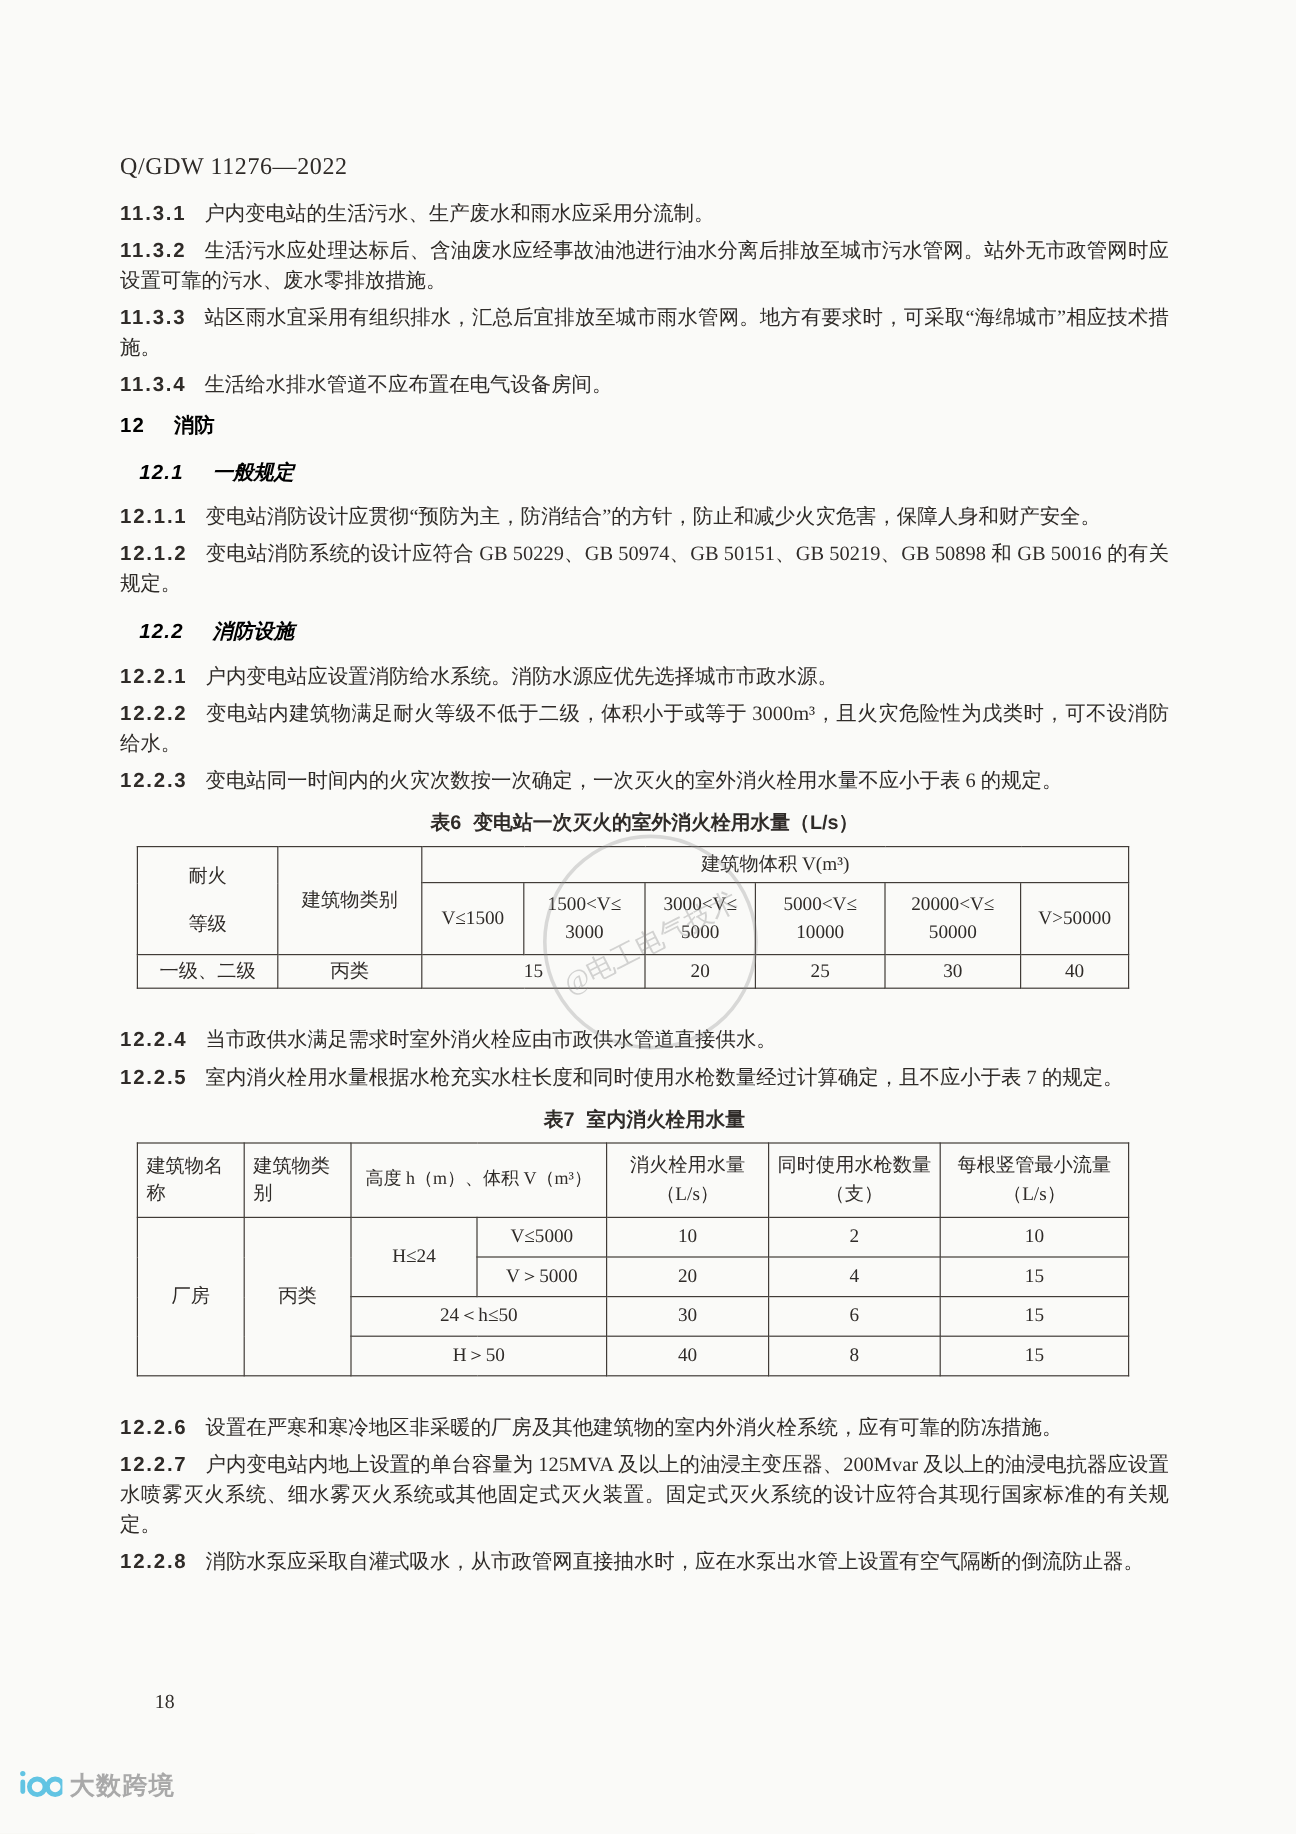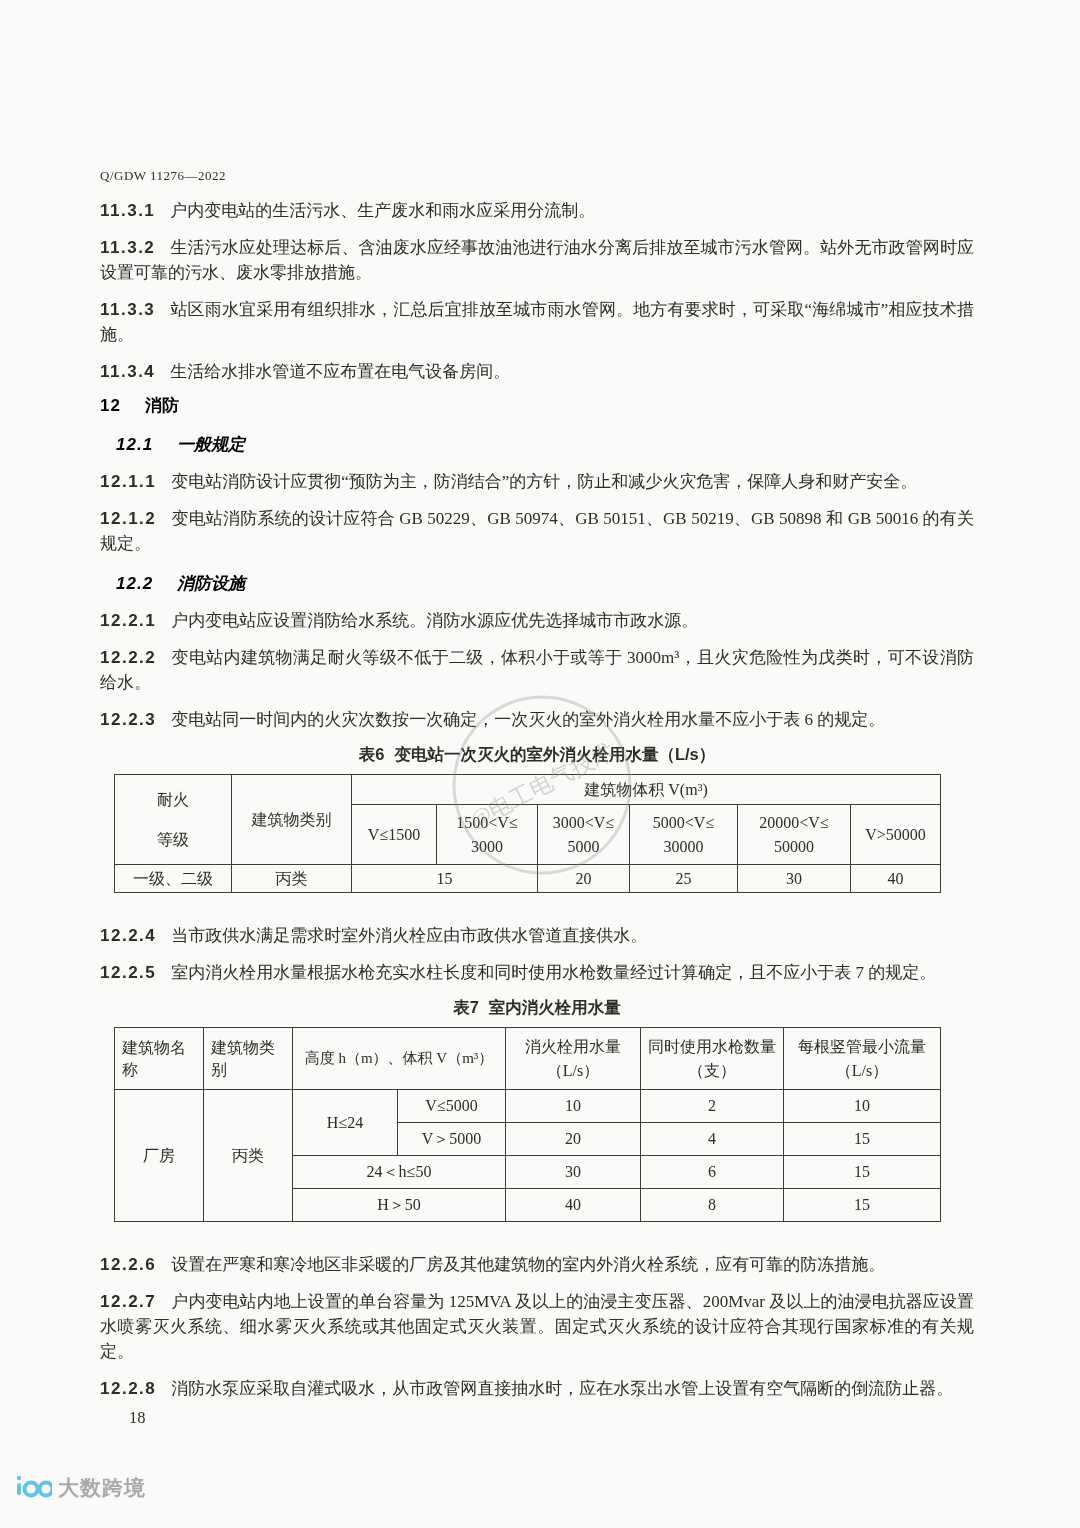--- a/index.html
+++ b/index.html
@@ -11,31 +11,29 @@
   }
   .page {
     position: relative;
     width: 1080px;
     height: 1528px;
     overflow: hidden;
     background: #fafaf8;
     padding: 128px 106px 0 100px;
   }
   .doc-header {
-    font-size: 13px;
+    font-size: 20px;
     letter-spacing: 0.5px;
     margin-bottom: 14px;
-    margin-top: 40px;
   }
   .clause {
     font-size: 17px;
     line-height: 25px;
     text-align: justify;
     margin-bottom: 6px;
-    margin-top: 12px;
   }
   .cnum {
     font-family: "Liberation Sans", sans-serif;
     font-weight: 700;
     letter-spacing: 1.5px;
     margin-right: 15px;
     white-space: nowrap;
   }
   .sec {
     font-family: "Liberation Sans", sans-serif;
@@ -184,21 +182,21 @@
         <td>
           <span class="rl">1500&lt;V≤</span>
           <span class="rl">3000</span>
         </td>
         <td>
           <span class="rl">3000&lt;V≤</span>
           <span class="rl">5000</span>
         </td>
         <td>
           <span class="rl">5000&lt;V≤</span>
-          <span class="rl">30000</span>
+          <span class="rl">10000</span>
         </td>
         <td>
           <span class="rl">20000&lt;V≤</span>
           <span class="rl">50000</span>
         </td>
         <td>V&gt;50000</td>
       </tr>
       <tr style="height:28px">
         <td>一级、二级</td>
         <td>丙类</td>

